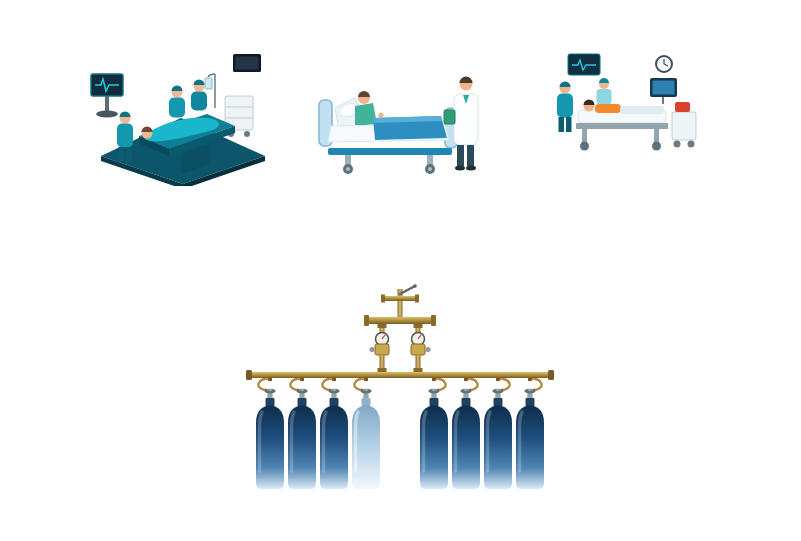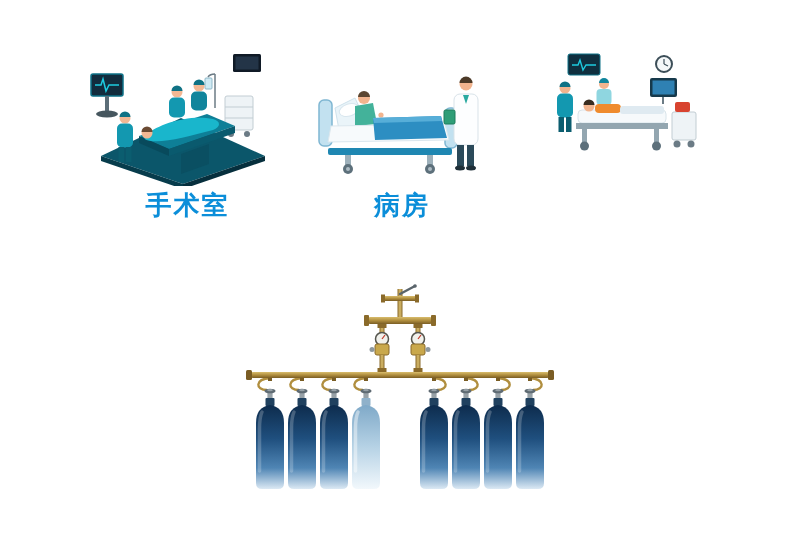--- a/index.html
+++ b/index.html
@@ -164,22 +164,20 @@
       </g>
       <g>
         <rect x="124" y="60" width="24" height="28" rx="2" fill="#eef3f6" stroke="#c2cdd3"></rect>
         <rect x="127" y="50" width="15" height="10" rx="2" fill="#d8432f"></rect>
         <circle cx="129" cy="92" r="3.5" fill="#6b7b85"></circle>
         <circle cx="143" cy="92" r="3.5" fill="#6b7b85"></circle>
       </g>
     </svg>
   </figure>
 
-  <div class="scene-label" id="label-or">手术室</div>
-  <div class="scene-label" id="label-ward">病房</div>
 
   <figure class="scene" id="manifold">
     <svg viewBox="0 0 320 215">
       <defs>
         <linearGradient id="m-cylDark" x1="0" y1="0" x2="0" y2="1">
           <stop offset="0" stop-color="#0e2c4d"></stop>
           <stop offset="0.4" stop-color="#1f4f7e"></stop>
           <stop offset="0.75" stop-color="#4f85b4"></stop>
           <stop offset="1" stop-color="#dce9f4"></stop>
         </linearGradient>

